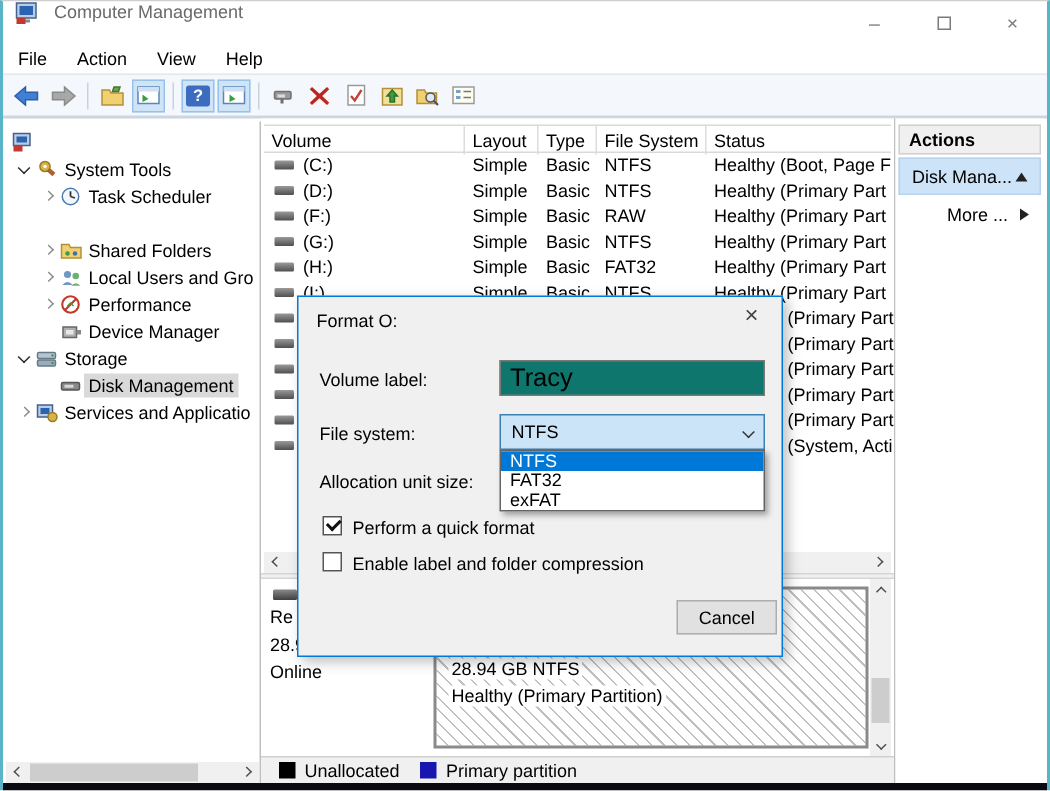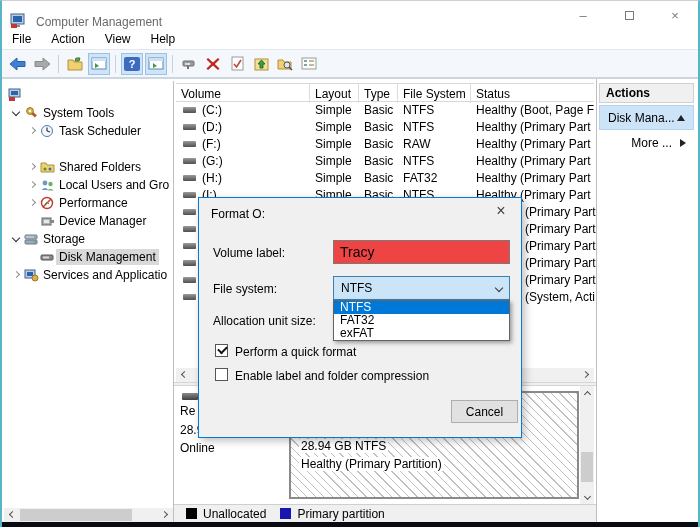--- a/index.html
+++ b/index.html
@@ -2,21 +2,21 @@
 <html><head>
 <meta charset="utf-8">
 <style>
   * { margin:0; padding:0; box-sizing:border-box; }
   html,body { width:700px; height:527px; }
   body { font-family:"Liberation Sans","DejaVu Sans",sans-serif; font-size:12px; color:#000; background:#fff; position:relative; overflow:hidden; }
   #win { position:absolute; inset:0; border-left:2px solid #5ab4c8; border-right:2px solid #5ab4c8; border-top:1px solid #cfcfcf; background:#fff; }
   .bottom-strip { position:absolute; left:0; right:0; bottom:0; height:5px; background:#0a0a12; z-index:60; }
 
   
-  .titlebar { position:absolute; top:0; left:0; right:0; height:28px; background:#fff; display:flex; align-items:flex-end; }
+  .titlebar { position:absolute; top:0; left:0; right:0; height:28px; background:#fff; display:flex; align-items:flex-start; }
   .title-icon { width:18px; height:16px; margin-left:8px; }
   .title-text { margin-left:8px; color:#6a6a6a; }
   .win-controls { margin-left:auto; display:flex; height:100%; }
   .win-btn { width:46px; display:flex; align-items:center; justify-content:center; color:#7a7a7a; font-size:13px; }
   .maxbox { width:9px; height:9px; border:1px solid #7a7a7a; display:inline-block; }
 
   
   .menubar { position:absolute; top:28px; left:0; right:0; height:20px; background:#fff; display:flex; align-items:center; gap:0; }
   .menu-item { padding:2px 10px; }
 
@@ -79,21 +79,21 @@
   .action-item1 { position:absolute; top:26px; left:2px; right:2px; height:25px; background:#cde3f7; border:1px solid #b5d3ee; display:flex; align-items:center; padding:0 8px; }
   .action-item2 { position:absolute; top:53px; left:2px; right:2px; height:22px; display:flex; align-items:center; justify-content:flex-end; padding:0 8px; }
   .tri-up { width:0; height:0; border-left:4px solid transparent; border-right:4px solid transparent; border-bottom:6px solid #222; margin-left:auto; }
   .tri-right { width:0; height:0; border-top:4px solid transparent; border-bottom:4px solid transparent; border-left:6px solid #222; margin-left:8px; }
 
   
   .dialog { position:absolute; left:196px; top:196px; width:324px; height:241px; background:#f0f0f0; border:1px solid #0079d8; box-shadow:3px 3px 8px rgba(0,0,0,0.25); z-index:50; }
   .dlg-title { position:absolute; left:12px; top:9px; }
   .dlg-close { position:absolute; right:10px; top:4px; font-size:16px; color:#444; width:20px; text-align:center; }
   .dlg-label { position:absolute; left:14px; white-space:nowrap; }
-  .dlg-input { position:absolute; left:134px; width:177px; height:24px; background:#ef4444; border:1px solid #7a7a7a; font-family:inherit; font-size:14px; padding-left:6px; }
+  .dlg-input { position:absolute; left:134px; width:177px; height:24px; background:#0f766e; border:1px solid #7a7a7a; font-family:inherit; font-size:17px; padding-left:6px; }
   .combo { position:absolute; left:134px; top:78px; width:177px; height:24px; background:#cce4f7; border:1px solid #3c7fb1; display:flex; align-items:center; padding-left:7px; }
   .combo-chev { position:absolute; right:7px; top:8px; width:6px; height:6px; border-right:1px solid #333; border-bottom:1px solid #333; transform:rotate(45deg); }
   .ddlist { position:absolute; left:134px; top:102px; width:177px; background:#fff; border:1px solid #646464; box-shadow:2px 2px 4px rgba(0,0,0,0.35); z-index:55; }
   .dd-item { height:13px; line-height:13px; padding-left:6px; }
   .dd-item.sel { background:#0078d7; color:#fff; }
   .cb-box { position:absolute; left:16px; width:13px; height:13px; background:#fff; border:1px solid #555; }
   .cb-box.checked::after { content:""; position:absolute; left:2px; top:1px; width:7px; height:4px; border-left:2px solid #111; border-bottom:2px solid #111; transform:rotate(-45deg); }
   .cb-label { position:absolute; left:36px; white-space:nowrap; }
   .btn { position:absolute; top:202px; height:23px; background:#e1e1e1; display:flex; align-items:center; justify-content:center; }
   .btn.ok { left:156px; width:75px; border:2px solid #0078d7; }

